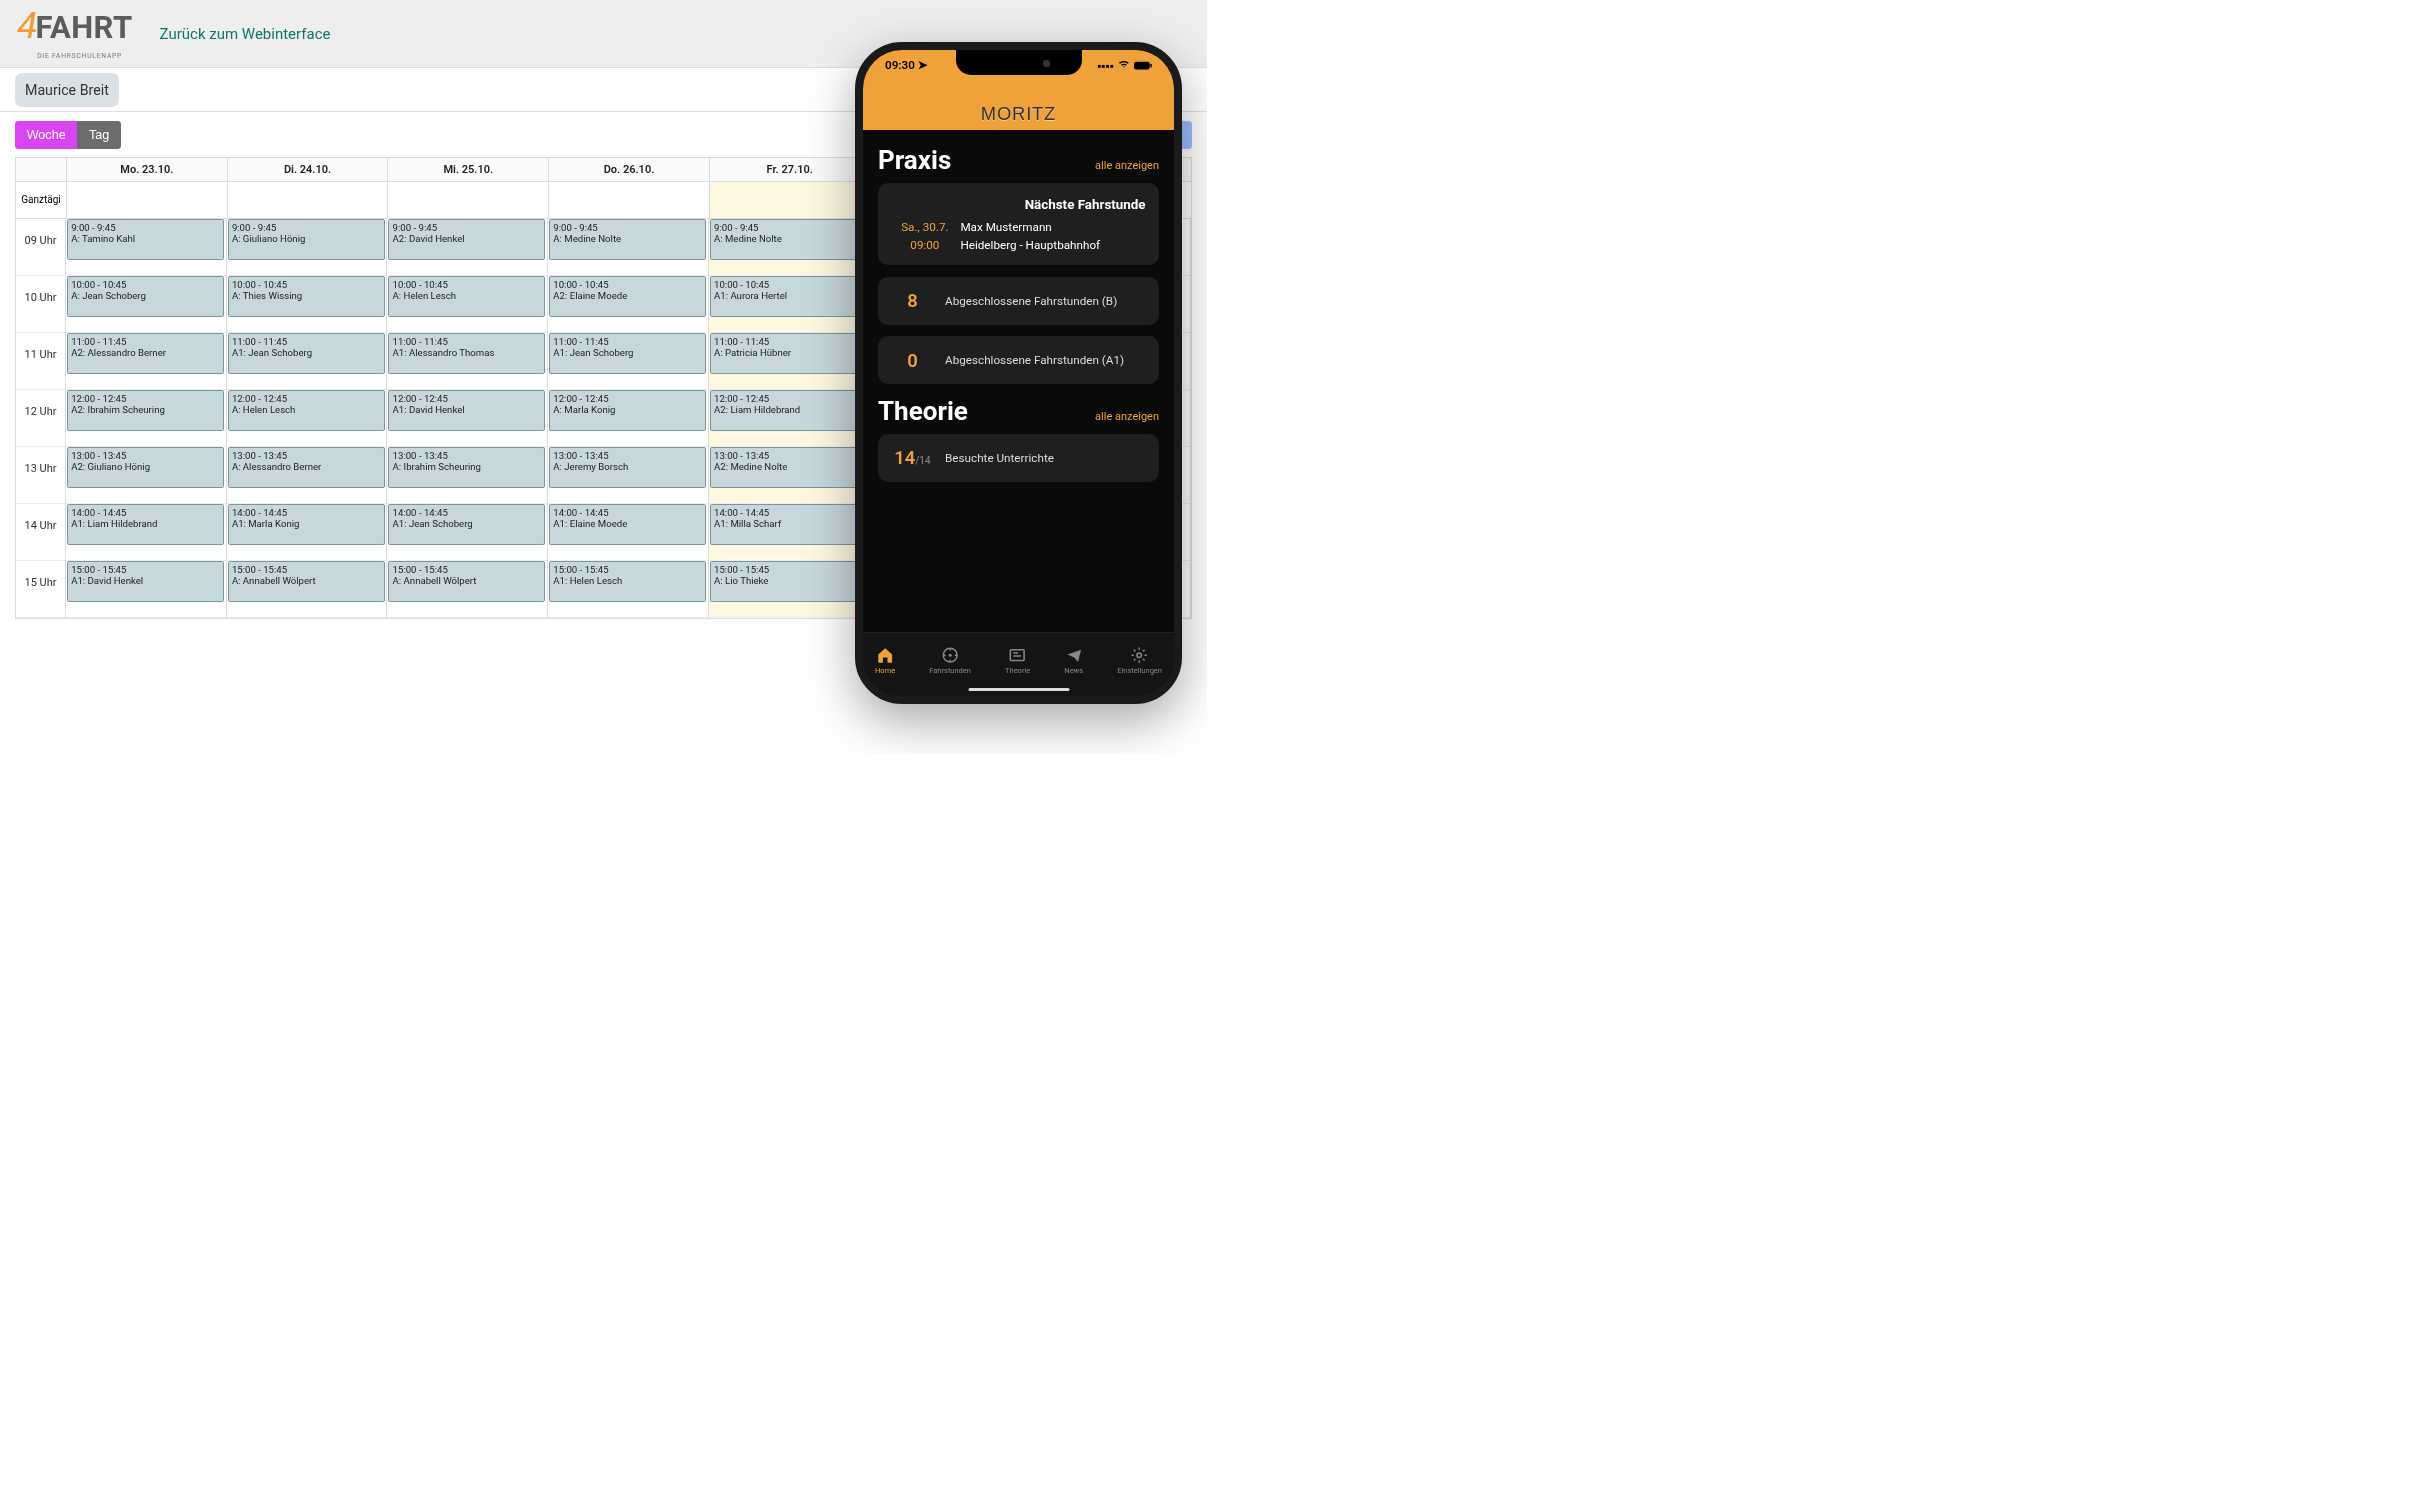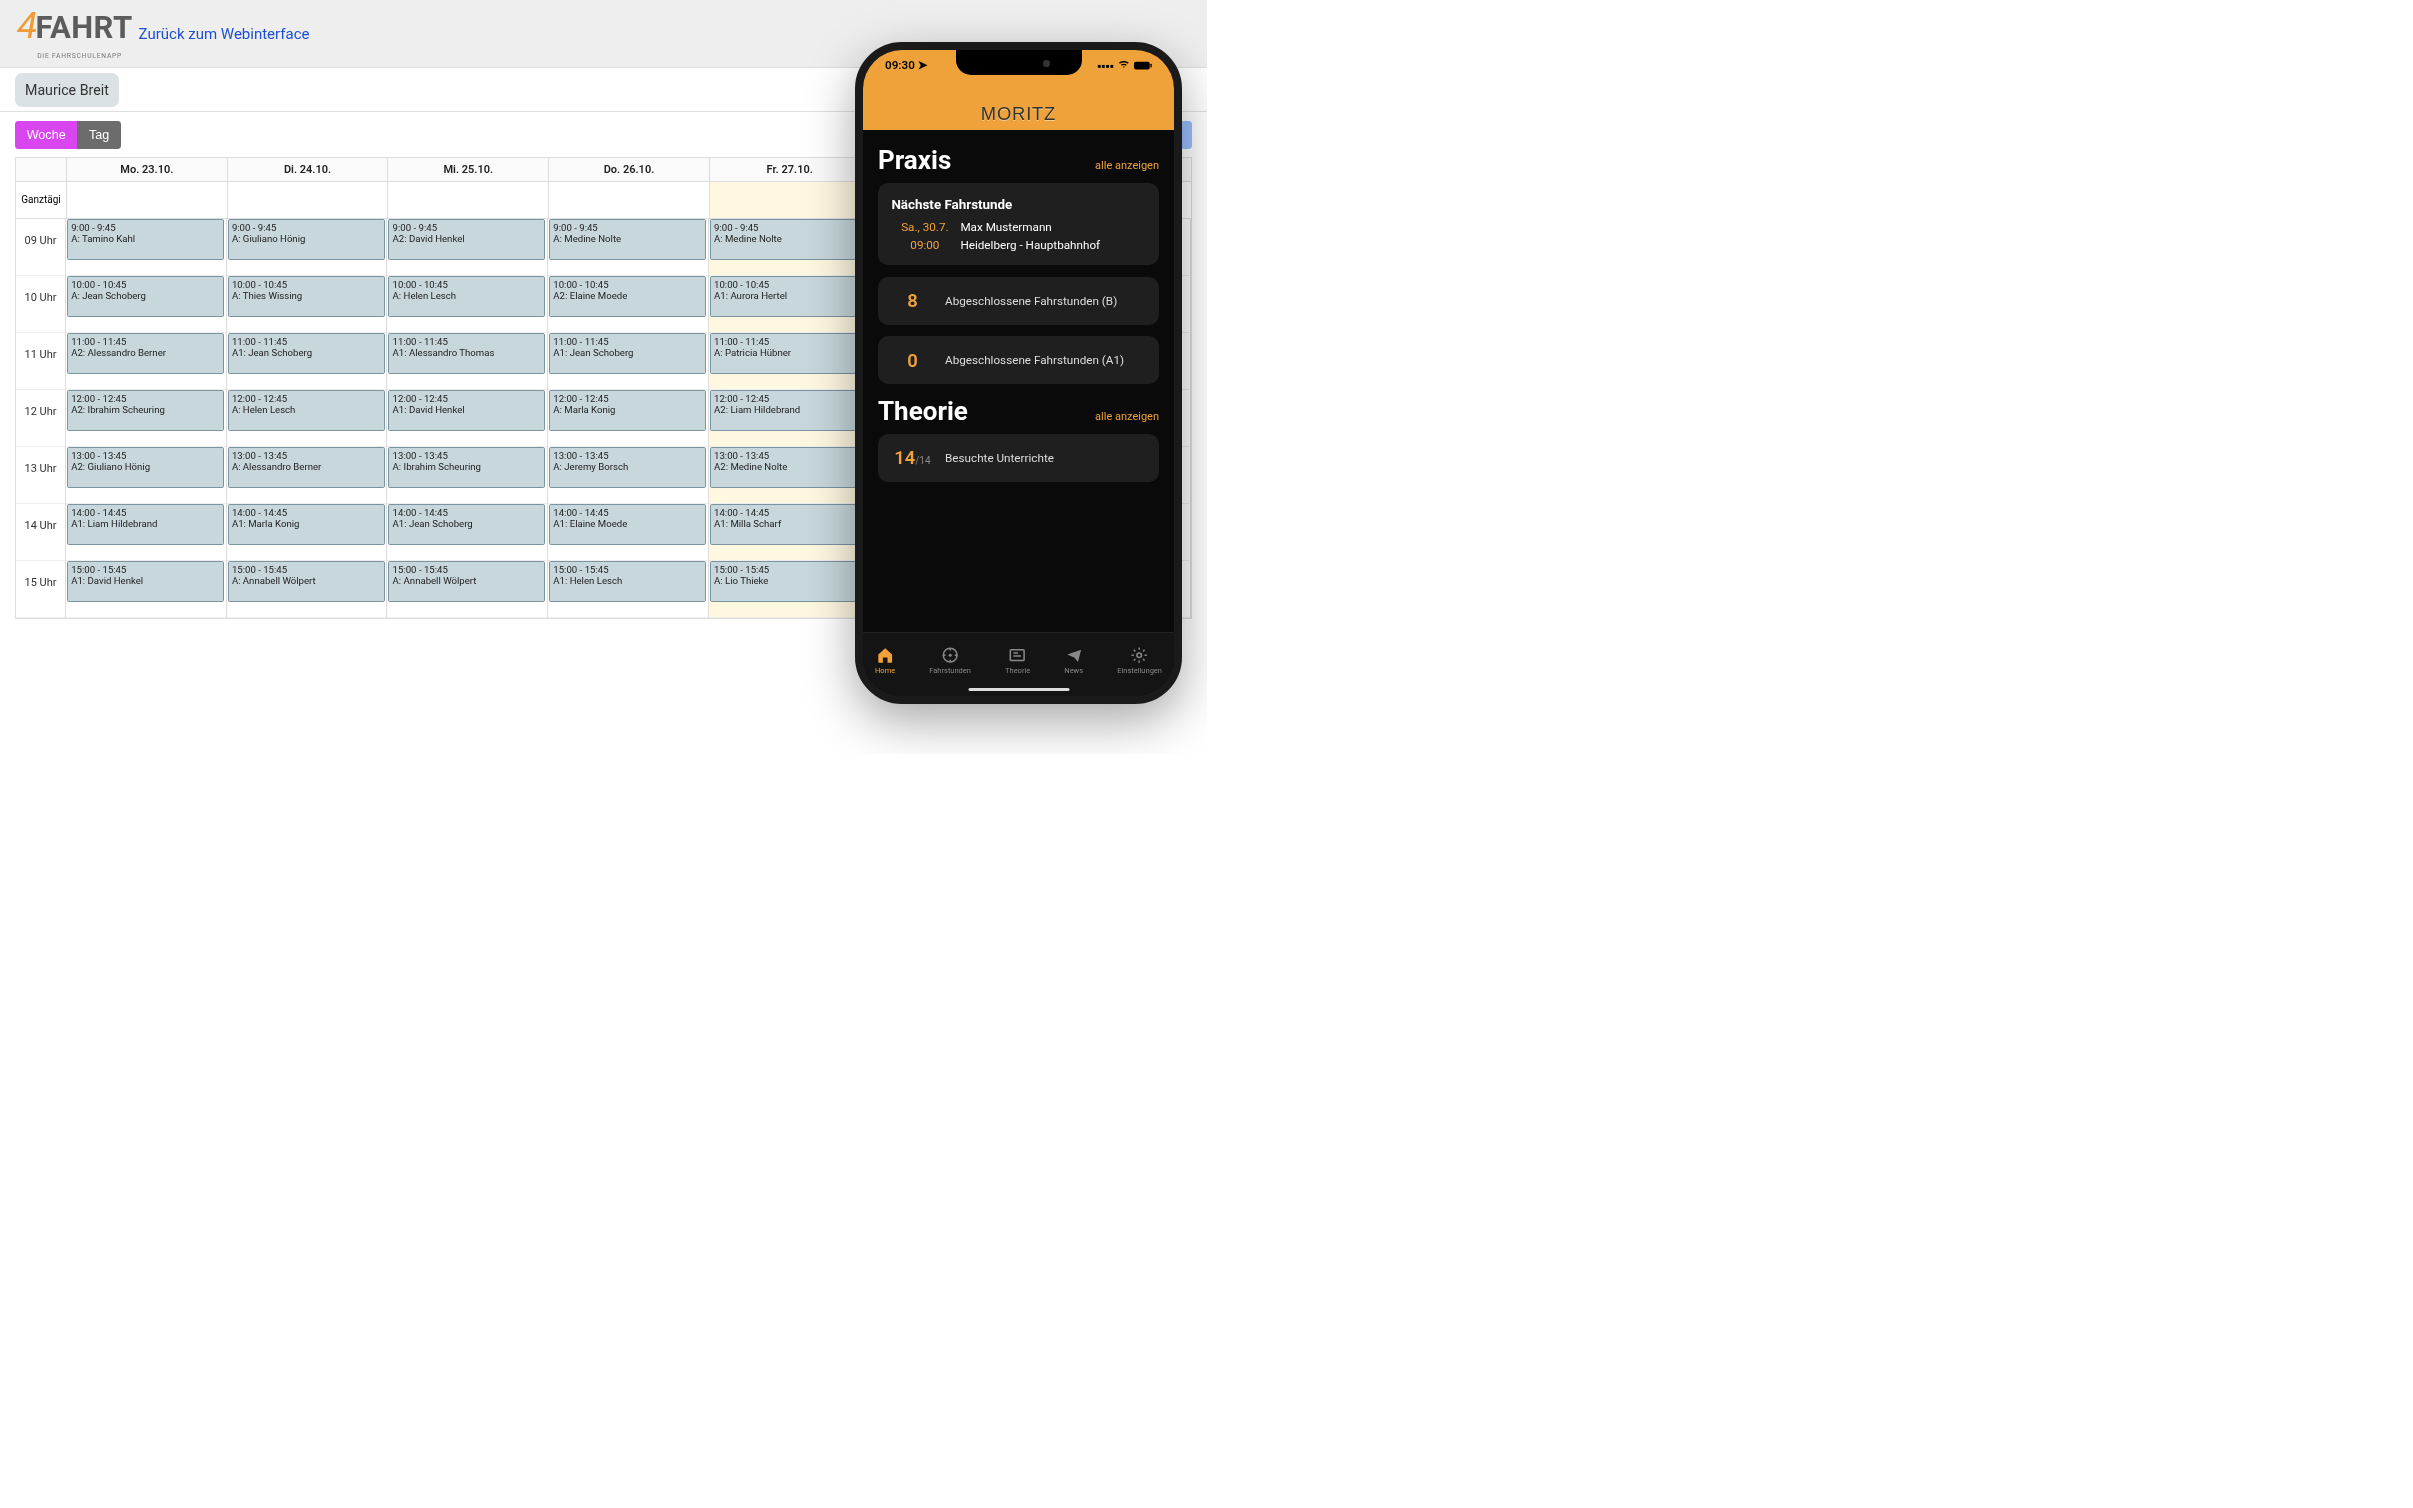--- a/index.html
+++ b/index.html
@@ -5,21 +5,21 @@
   * { box-sizing: border-box; margin: 0; padding: 0; }
   body { font-family: -apple-system, BlinkMacSystemFont, "Segoe UI", Roboto, Arial, sans-serif; background: #fff; width: 1207px; height: 754px; position: relative; overflow: hidden; }
 
   
   .desktop { position: absolute; left: 0; top: 0; width: 1207px; }
   .top-bar { background: #eeeeee; border-bottom: 0.8px solid #ddd; display: flex; align-items: center; padding: 6.7px 17px; }
   .logo { display: flex; align-items: baseline; }
   .logo-4 { color: #f29a36; font-size: 37px; font-weight: 400; font-style: italic; line-height: 1; }
   .logo-text { color: #5c5c5c; font-size: 31px; font-weight: 700; letter-spacing: 0.4px; margin-left: -1.7px; }
   .logo-sub { color: #777; font-size: 6.7px; letter-spacing: 0.8px; }
-  .back-link { color: #1d4ed8; font-size: 15px; margin-left: 6px; }
+  .back-link { color: #0f766e; font-size: 15px; margin-left: 27px; }
 
   .user-row { padding: 5px 15px 3.4px; border-bottom: 0.8px solid #e0e0e0; }
   .user-chip { display: inline-block; background: #dbe2e6; color: #333; padding: 9px 10px; border-radius: 7px; font-size: 14.2px; }
 
   .toolbar { display: flex; align-items: center; padding: 8.4px 15px 6.7px; }
   .view-toggle { display: inline-flex; border-radius: 3.4px; overflow: hidden; }
   .view-btn { border: none; font-size: 12.6px; padding: 6.7px 11.7px; color: #fff; cursor: pointer; }
   .view-btn.active { background: #d946ef; }
   .view-btn.inactive { background: #6c6c6c; }
   .spacer { flex: 1; }
@@ -56,21 +56,21 @@
   .phone-screen { position: absolute; inset: 0; background: #111; color: #fff; display: flex; flex-direction: column; }
   .p-header { background: #f0a23a; height: 80px; position: relative; }
   .p-status { position: absolute; top: 8.4px; left: 0; right: 0; display: flex; justify-content: space-between; padding: 0 22px; font-size: 11.7px; font-weight:600; color: #000; }
   .p-status .icons { display:flex; gap:4.2px; align-items:center; }
   .p-brand { position: absolute; bottom: 5px; left: 50%; transform: translateX(-50%); font-family: Impact, sans-serif; color:#333; font-size: 18.4px; letter-spacing:0.8px; text-shadow: 0 0.8px 0 #f8d090; }
   .p-content { flex: 1; padding: 8.4px 15px 0; overflow: hidden; background:#0a0a0a; }
   .p-section-head { display: flex; justify-content: space-between; align-items: baseline; margin: 6.7px 0 8.4px; }
   .p-section-head h2 { font-size: 26px; font-weight: 700; }
   .p-link { color: #f0a23a; font-size: 11px; }
   .p-card { background: #1f1f1f; border-radius: 10px; padding: 13.4px; margin-bottom: 11.7px; }
-  .p-card h3 { font-size: 13.4px; font-weight:700; margin-bottom:8.4px; }
+  .p-card h3 { font-size: 13.4px; font-weight:700; margin-bottom:8.4px;text-align:right; }
   .p-row { display: grid; grid-template-columns: 67px 1fr; gap: 2px; font-size: 11.7px; }
   .p-row.orange { color: #f0a23a; }
   .p-row + .p-row { margin-top: 3.4px; }
   .p-row .col1 { text-align: center; }
   .p-stat { display: grid; grid-template-columns: 42px 1fr; align-items: center; gap: 11.7px; }
   .p-stat .num { color:#f0a23a; font-size: 18.4px; font-weight:600; text-align:center; }
   .p-stat .num small { color:#888; font-size:10px; font-weight:400; }
   .p-stat .lbl { font-size: 11.7px; color:#ddd; }
   .p-tabbar { height: 64px; background:#141414; display:flex; justify-content:space-around; align-items:center; padding-bottom:8.4px; border-top:0.8px solid #222;gap:10px; }
   .p-tab { display:flex; flex-direction:column; align-items:center; gap:1.7px; font-size:7.5px; color:#888; }

